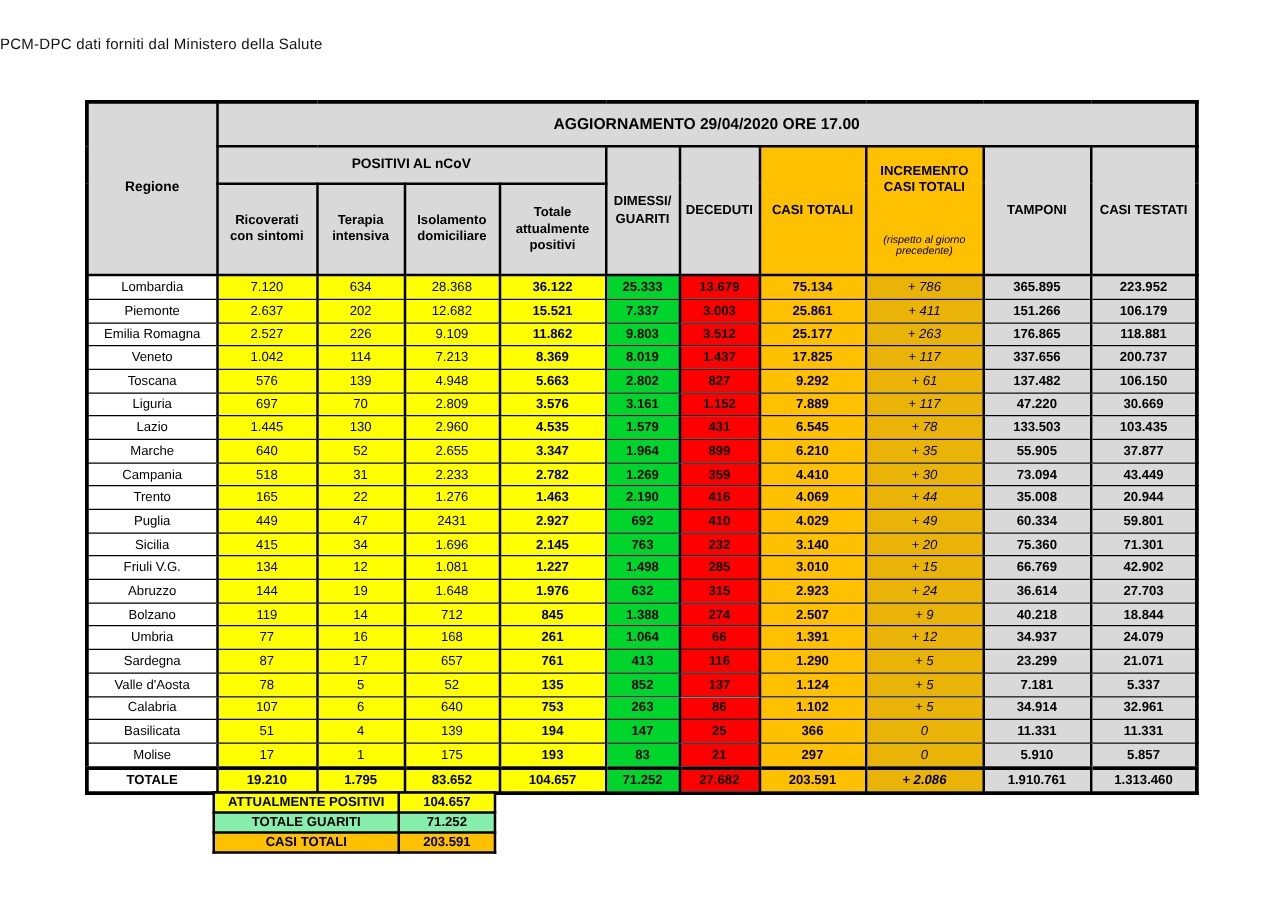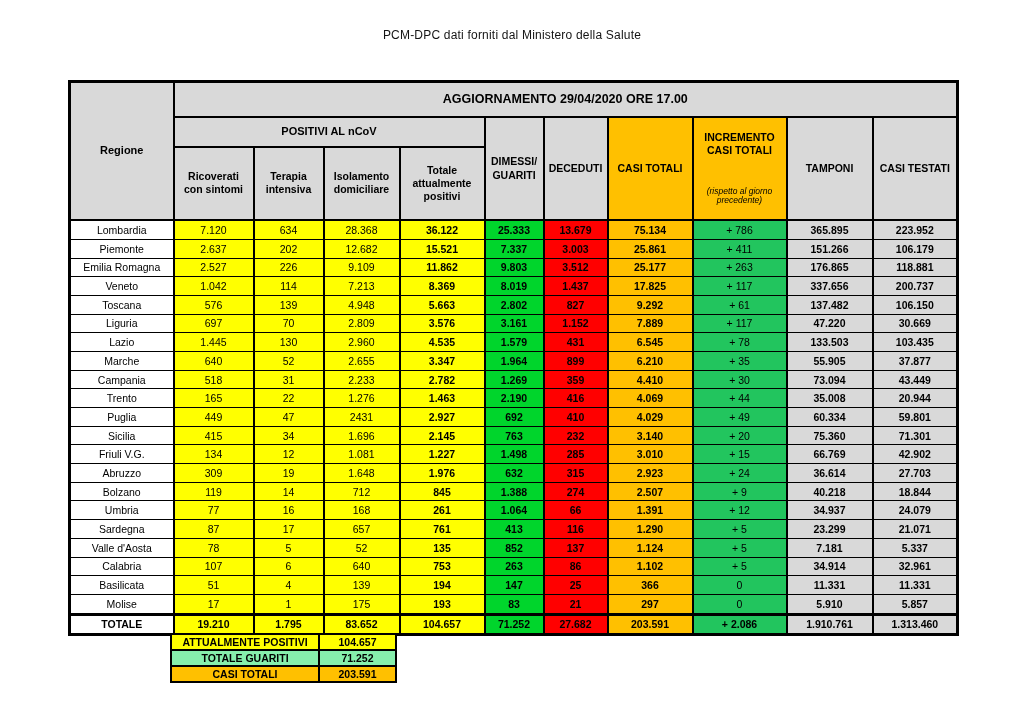--- a/index.html
+++ b/index.html
@@ -2,21 +2,21 @@
 <html><head>
 <meta charset="utf-8">
 <style>
   html,body { margin:0; padding:0; background:#fff; }
   .page {
     position:relative; width:1024px; height:724px; background:#fff;
     font-family:"Liberation Sans", sans-serif; color:#000; overflow:hidden;
   }
   .title {
     position:absolute; top:28px; left:0; width:100%;
-    text-align:center; font-size:12px; color:#141414; letter-spacing:.2px;
+    text-align:left; font-size:12px; color:#141414; letter-spacing:.2px;
   }
 
   
   table.main {
     position:absolute; left:68px; top:80px; width:888px;
     border-collapse:collapse; table-layout:fixed;
     border:3px solid #000;
   }
   .main th {
     border:2px solid #000; background:#D9D9D9;
@@ -34,21 +34,21 @@
     border:1px solid #000; border-left-width:2px; border-right-width:2px;
     height:17.7px; text-align:center; vertical-align:middle;
     font-size:10.5px; padding:0 1px; overflow:hidden; white-space:nowrap;
   }
   .main td.region { background:#fff; font-weight:normal; }
   .cy  { background:#FFFF00; }
   .cyb { background:#FFFF00; font-weight:bold; }
   .cg  { background:#00D52C; font-weight:bold; }
   .cr  { background:#FF0000; font-weight:bold; }
   .co  { background:#FFC000; font-weight:bold; }
-  .coi { background:#22c55e; }
+  .coi { background:#eab308; font-style:italic; }
   .cgr { background:#D9D9D9; font-weight:bold;margin-top:32px; }
   .main tr.totale td { border-top:3px solid #000; font-weight:bold; }
 
   
   table.summary {
     position:absolute; left:170px; top:633px;
     border-collapse:collapse; table-layout:fixed;
     border:2px solid #000;
     padding-left:25px;
   }
@@ -281,21 +281,21 @@
           <td class="cyb">1.227</td>
           <td class="cg">1.498</td>
           <td class="cr">285</td>
           <td class="co">3.010</td>
           <td class="coi">+ 15</td>
           <td class="cgr">66.769</td>
           <td class="cgr">42.902</td>
         </tr>
         <tr>
           <td class="region">Abruzzo</td>
-          <td class="cy">309</td>
+          <td class="cy">144</td>
           <td class="cy">19</td>
           <td class="cy">1.648</td>
           <td class="cyb">1.976</td>
           <td class="cg">632</td>
           <td class="cr">315</td>
           <td class="co">2.923</td>
           <td class="coi">+ 24</td>
           <td class="cgr">36.614</td>
           <td class="cgr">27.703</td>
         </tr>

